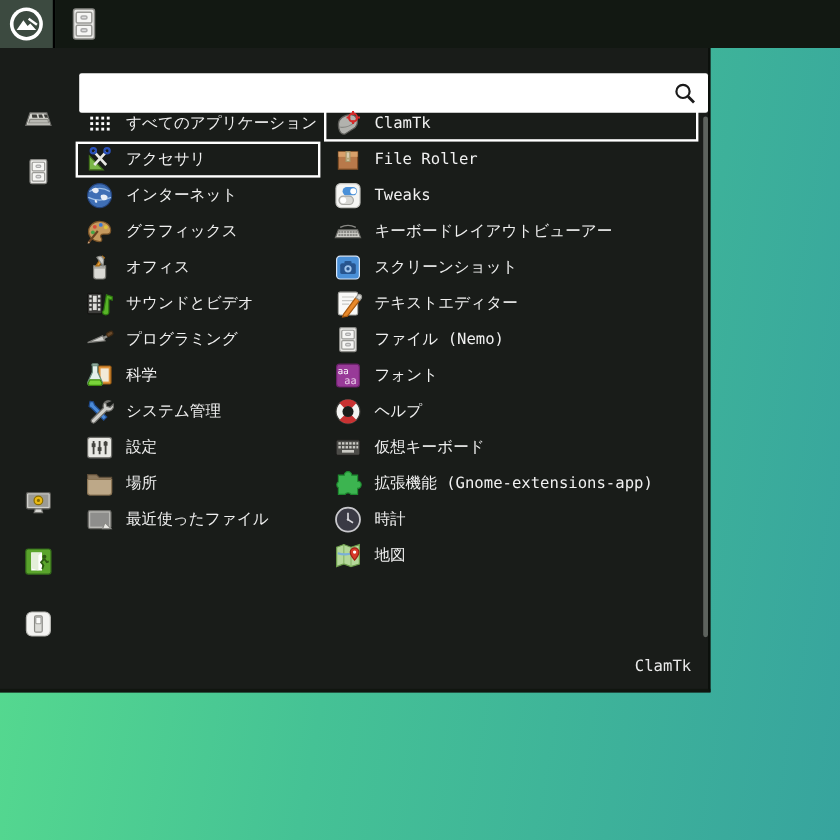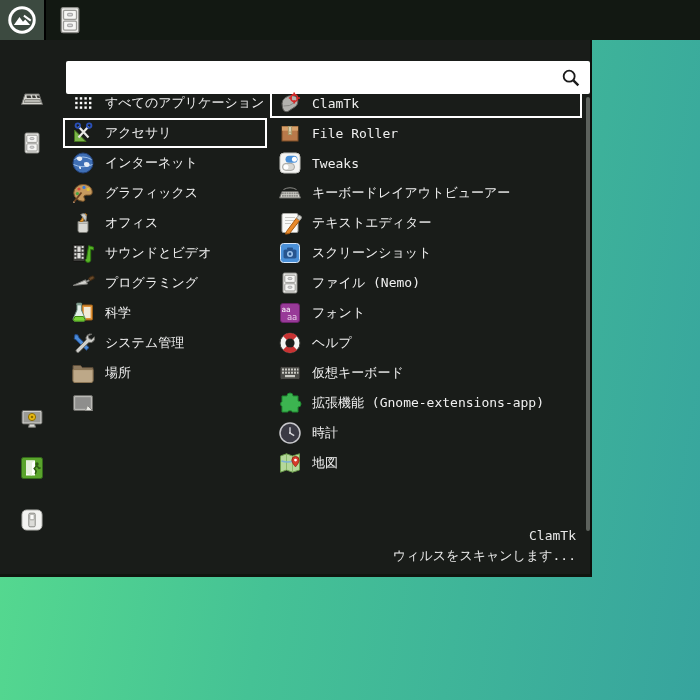--- a/index.html
+++ b/index.html
@@ -254,34 +254,47 @@
             <svg viewBox="0 0 24 24" xmlns="http://www.w3.org/2000/svg">
               <path d="M4 3.5 l2.8 0.4 l1 2.6 L18 16.6 l-2.6 2.6 L5.2 9 L3.2 7.8 Z" fill="#4a8ad8" stroke="#1f4a8a"></path>
               <path d="M20.8 3.2 a4.4 4.4 0 0 0 -5.6 5.6 L5.6 18.4 a1.8 1.8 0 0 0 2.6 2.6 L17.8 11.4 a4.4 4.4 0 0 0 5.6 -5.6 l-2.6 2.6 l-2.8 -0.8 l-0.8 -2.8 Z" fill="#cfcfcb" stroke="#6a6a66"></path>
             </svg>
           </span>
           <span>システム管理</span>
         </li>
         <li class="row">
           <span class="ic">
             <svg viewBox="0 0 24 24" xmlns="http://www.w3.org/2000/svg">
+              <rect x="2" y="3.5" width="20" height="17" rx="2" fill="#e9e9e4" stroke="#6a6a66"></rect>
+              <path d="M7 6.5 v11 M12 6.5 v11 M17 6.5 v11" stroke="#44443f" stroke-width="1.5"></path>
+              <rect x="5.4" y="8.4" width="3.2" height="3.2" fill="#44443f"></rect>
+              <rect x="10.4" y="11.6" width="3.2" height="3.2" fill="#44443f"></rect>
+              <rect x="15.4" y="7.2" width="3.2" height="3.2" fill="#44443f"></rect>
+            </svg>
+          </span>
+          <span>設定</span>
+        </li>
+        <li class="row">
+          <span class="ic">
+            <svg viewBox="0 0 24 24" xmlns="http://www.w3.org/2000/svg">
               <path d="M2 4.5 h7.4 l2.2 2.2 H22 v12.8 a2 2 0 0 1 -2 2 H4 a2 2 0 0 1 -2 -2 Z" fill="#8f7a5e" stroke="#5e4d38"></path>
               <path d="M2 8.6 h20 v10.9 a2 2 0 0 1 -2 2 H4 a2 2 0 0 1 -2 -2 Z" fill="#bda888" stroke="#8a7454"></path>
             </svg>
           </span>
           <span>場所</span>
         </li>
         <li class="row">
           <span class="ic">
             <svg viewBox="0 0 24 24" xmlns="http://www.w3.org/2000/svg">
               <rect x="2.5" y="4.5" width="19" height="15" rx="1.5" fill="#b9b9b5" stroke="#6a6a66"></rect>
               <rect x="4.2" y="6.2" width="15.6" height="11.6" fill="#8e8e8c"></rect>
               <path d="M16.5 14.5 l5 5 l-7 0 Z" fill="#e9e9e4" stroke="#8a8a86"></path>
             </svg>
           </span>
+          <span>最近使ったファイル</span>
         </li>
       </ul>
     <ul id="apps" class="menu-list">
         <li class="row selected">
           <span class="ic">
             <svg viewBox="0 0 24 24" xmlns="http://www.w3.org/2000/svg">
               <path d="M4.5 16.5 q-2.4 -8.6 6 -11.4 q8.4 -2.2 9.4 4.8 q0.2 3.2 -2 5.4 l-8 5.2 q-4.2 1.2 -5.4 -4 Z" fill="#b2b2ae" stroke="#5e5e5a"></path>
               <path d="M5.5 15 q6 1 12 -4" stroke="#8a8a86" fill="none"></path>
               <g stroke="#d42a2a" stroke-width="1.7" fill="none">
                 <circle cx="16.2" cy="7" r="3.4"></circle>
@@ -333,39 +346,39 @@
               <rect x="13.4" y="13.9" width="1.8" height="1.8" fill="#8a8a86"></rect>
               <rect x="15.75" y="13.9" width="1.8" height="1.8" fill="#8a8a86"></rect>
               <rect x="18.1" y="13.9" width="1.8" height="1.8" fill="#8a8a86"></rect>
             </svg>
           </span>
           <span>キーボードレイアウトビューアー</span>
         </li>
         <li class="row">
           <span class="ic">
             <svg viewBox="0 0 24 24" xmlns="http://www.w3.org/2000/svg">
-              <rect x="4" y="2.5" width="16" height="19" rx="1.5" fill="#f9f9f7" stroke="#a8a8a4"></rect>
-              <path d="M7 6.5 h10 M7 9.5 h10 M7 12.5 h6" stroke="#c8c8c4"></path>
-              <path d="M8.5 20.5 L18.5 7 l3.2 2.4 L11.5 22.5 l-4 0.6 Z" fill="#e8892a" stroke="#a85a10"></path>
-              <path d="M18.5 7 l3.2 2.4 l1.3 -1.7 a1.9 1.9 0 0 0 -3.2 -2.4 Z" fill="#d8d8d4" stroke="#9a9a96"></path>
-            </svg>
-          </span>
-          <span>テキストエディター</span>
-        </li>
-        <li class="row">
-          <span class="ic">
-            <svg viewBox="0 0 24 24" xmlns="http://www.w3.org/2000/svg">
               <rect x="2.5" y="2.5" width="19" height="19" rx="3" fill="#4a90d8" stroke="#d8e6f8"></rect>
               <rect x="9" y="6.6" width="6" height="2.4" rx="1" fill="#27558f"></rect>
               <rect x="5.5" y="8.4" width="13" height="9" rx="1.6" fill="#27558f"></rect>
               <circle cx="12" cy="13" r="3" fill="#9fc4ec"></circle>
               <circle cx="12" cy="13" r="1.4" fill="#27558f"></circle>
             </svg>
           </span>
           <span>スクリーンショット</span>
+        </li>
+        <li class="row">
+          <span class="ic">
+            <svg viewBox="0 0 24 24" xmlns="http://www.w3.org/2000/svg">
+              <rect x="4" y="2.5" width="16" height="19" rx="1.5" fill="#f9f9f7" stroke="#a8a8a4"></rect>
+              <path d="M7 6.5 h10 M7 9.5 h10 M7 12.5 h6" stroke="#c8c8c4"></path>
+              <path d="M8.5 20.5 L18.5 7 l3.2 2.4 L11.5 22.5 l-4 0.6 Z" fill="#e8892a" stroke="#a85a10"></path>
+              <path d="M18.5 7 l3.2 2.4 l1.3 -1.7 a1.9 1.9 0 0 0 -3.2 -2.4 Z" fill="#d8d8d4" stroke="#9a9a96"></path>
+            </svg>
+          </span>
+          <span>テキストエディター</span>
         </li>
         <li class="row">
           <span class="ic">
             <svg viewBox="0 0 24 24" xmlns="http://www.w3.org/2000/svg">
               <rect x="5" y="2" width="14" height="20" rx="1.5" fill="#e9e9e6" stroke="#8a8a86"></rect>
               <rect x="6.8" y="4.2" width="10.4" height="7.2" rx="1" fill="#f6f6f4" stroke="#9a9a96"></rect>
               <rect x="6.8" y="12.8" width="10.4" height="7.2" rx="1" fill="#f6f6f4" stroke="#9a9a96"></rect>
               <rect x="10" y="6.6" width="4" height="2" rx="1" fill="#ddd" stroke="#aaa"></rect>
               <rect x="10" y="15.2" width="4" height="2" rx="1" fill="#ddd" stroke="#aaa"></rect>
             </svg>
@@ -447,16 +460,15 @@
             </svg>
           </span>
           <span>地図</span>
         </li>
       </ul>
 
     <div class="scrollbar"></div>
 
     <div class="sel-info">
       <div>ClamTk</div>
-      <div>ウィルスをスキャンします...</div>
     </div>
   </div>
 </div>
 
 </body></html>

